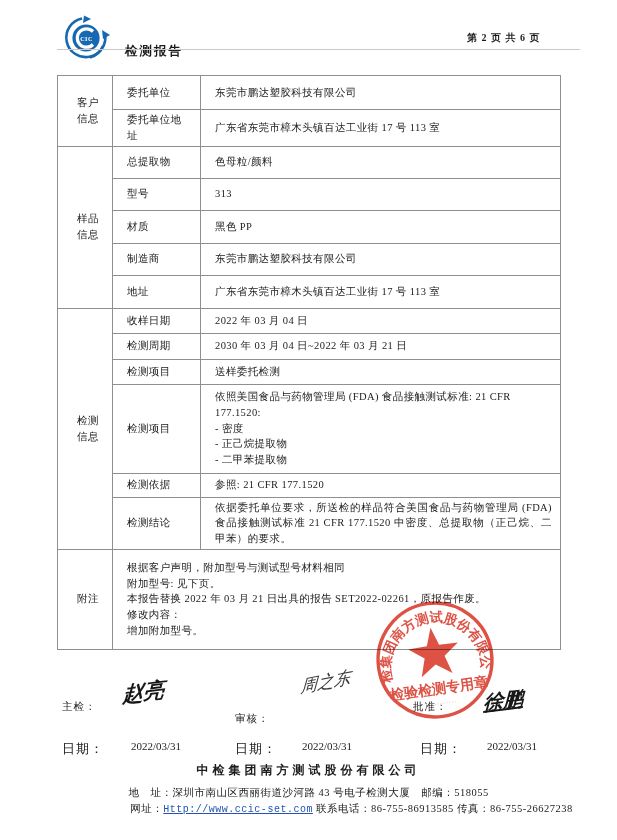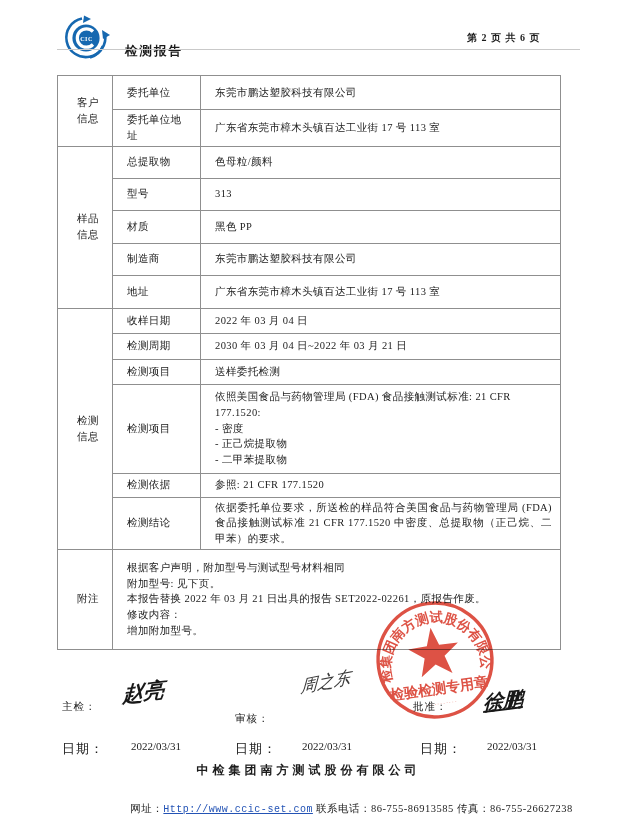--- a/index.html
+++ b/index.html
@@ -192,18 +192,21 @@
         <textPath href="#arcTop" startOffset="50%" text-anchor="middle" textLength="183">中检集团南方测试股份有限公司</textPath>
       </text>
       <polygon fill="#d93a2b" points="62,30 68.1,47.6 86.7,48 71.9,59.2 77.3,77 62,66.4 46.7,77 52.1,59.2 37.3,48 55.9,47.6"></polygon>
       <text x="62" y="95" font-size="14" font-weight="bold" fill="#d93a2b" text-anchor="middle" textLength="97" font-family="Liberation Serif, DejaVu Serif, serif">检验检测专用章</text>
       <text x="62" y="107" font-size="5" fill="#d93a2b" text-anchor="middle">· · · · · · · · · · ·</text>
     </svg>
   </div>
 
   <div class="abs ft-company" style="left:0;top:762px;">中检集团南方测试股份有限公司</div>
 
+  <div class="abs ft-line" style="left:0;top:786px;">
+    <span>地　址：</span><span>深圳市南山区西丽街道沙河路 43 号电子检测大厦</span>　<span>邮编：</span><span>518055</span>
+  </div>
 
   <div class="abs ft-line" style="left:9px;top:802px;padding-left:34px;">
     <span>网址：</span><a class="ft-url" href="#">Http://www.ccic-set.com</a> <span>联系电话：</span><span>86-755-86913585</span> <span>传真：</span><span>86-755-26627238</span>
   </div>
 
 </div>
 
 </body></html>

